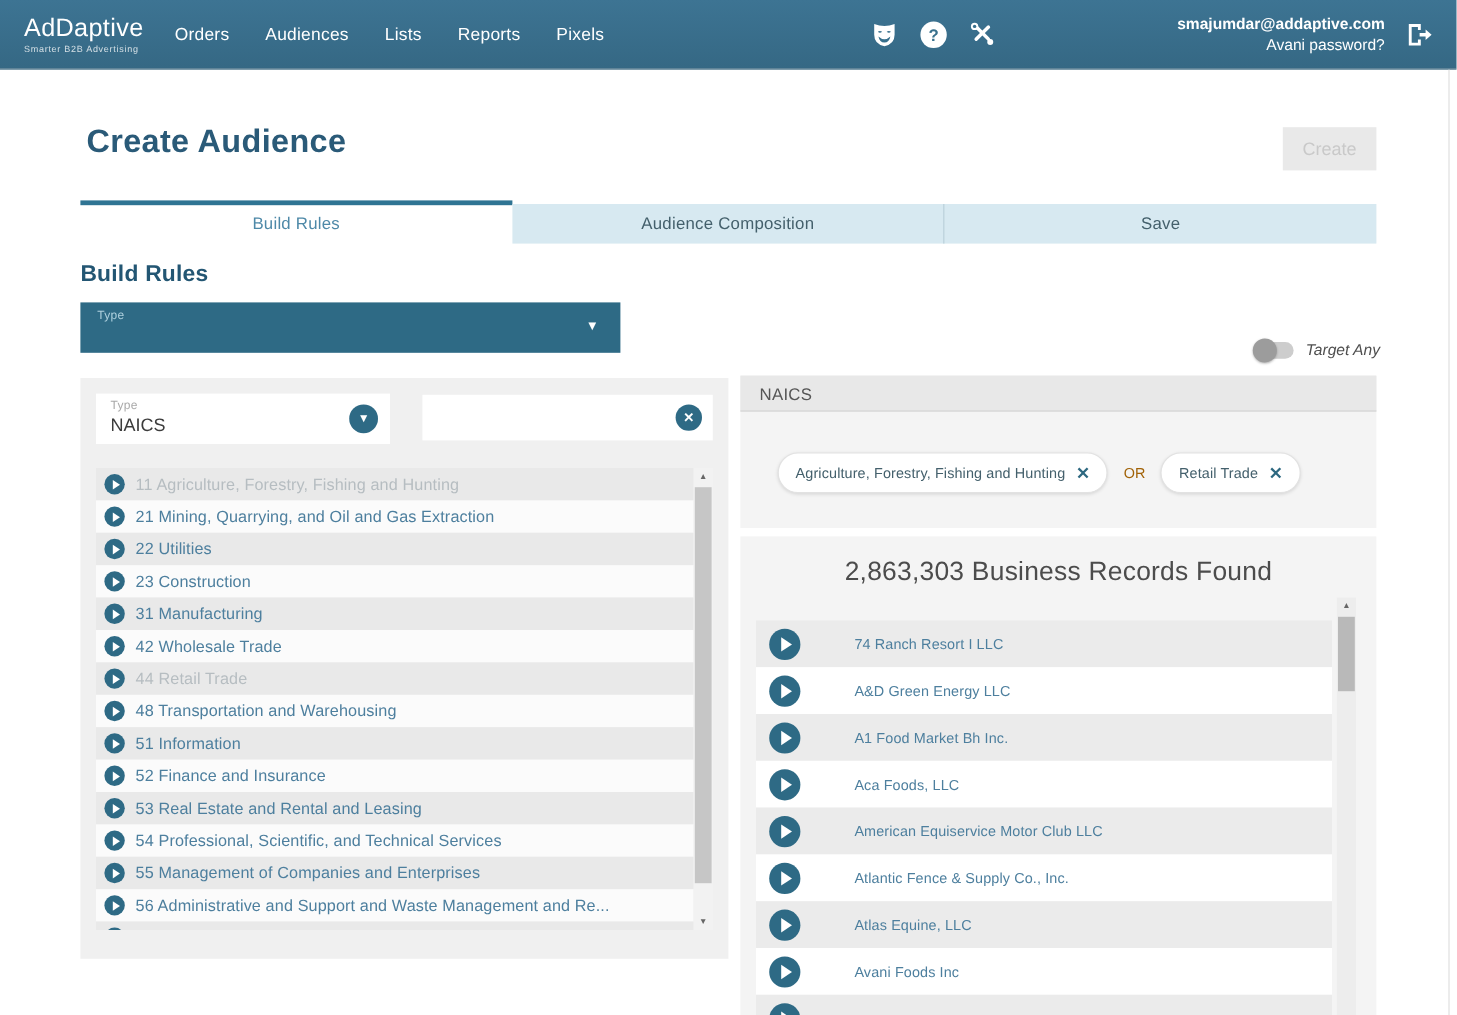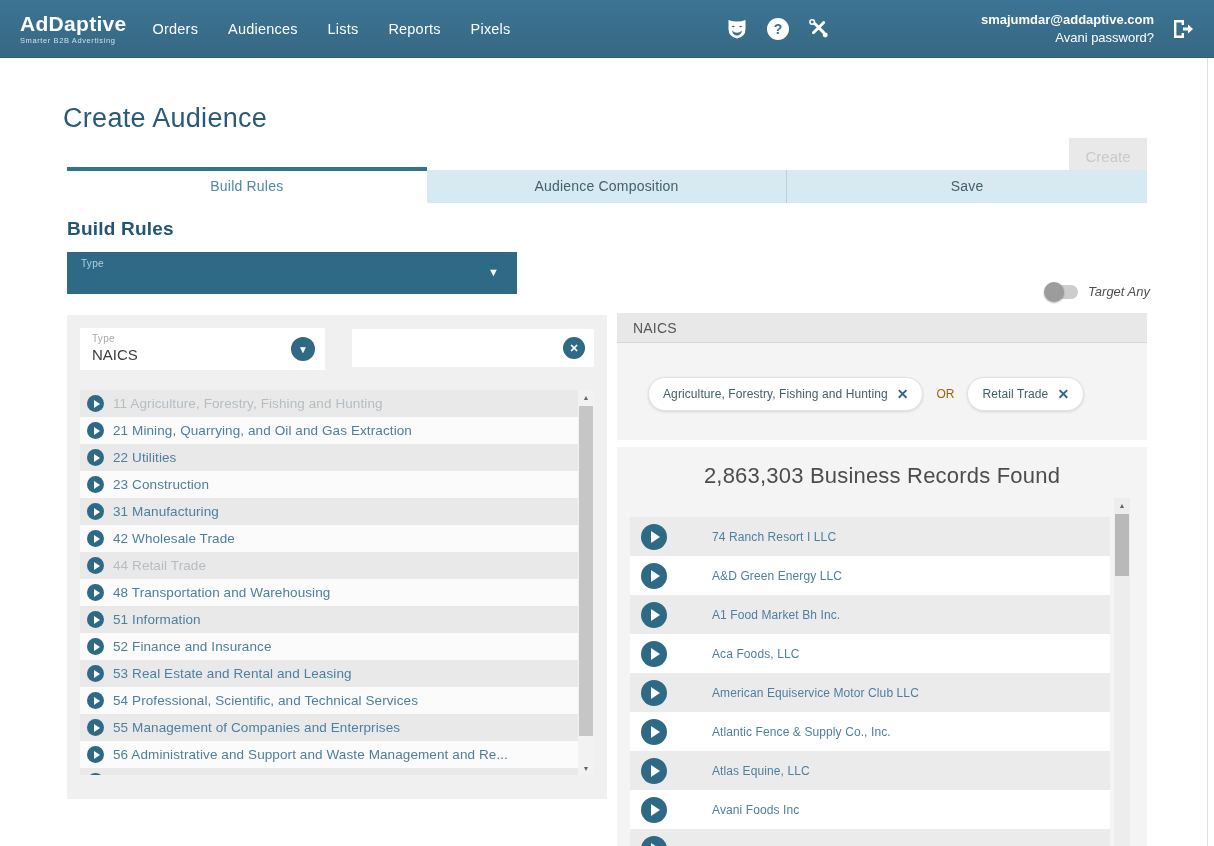--- a/index.html
+++ b/index.html
@@ -5,37 +5,37 @@
   * { margin:0; padding:0; box-sizing:border-box; }
   html,body { width:1214px; height:846px; overflow:hidden; background:#fff;
     font-family:"Liberation Sans", sans-serif; }
   .app { position:relative; width:1214px; height:846px; background:#fff; overflow:hidden; }
 
   
   .navbar { position:absolute; top:0; left:0; width:1214px; height:58px;
     background:linear-gradient(180deg,#3d7493 0%,#356884 100%);
     display:flex; align-items:center; padding:0 20px; border-bottom:1px solid #2c5b74; }
   .brand { display:flex; flex-direction:column; line-height:1; margin-right:26px; }
-  .brand-name { color:#fff; font-size:21px; font-weight:700; letter-spacing:.3px; }
+  .brand-name { color:#fff; font-size:21px; font-weight:400; letter-spacing:.3px; }
   .brand-tag { color:rgba(255,255,255,.78); font-size:7.5px; letter-spacing:.6px; margin-top:3px; }
   .nav-links { display:flex; gap:30px; }
   .nav-link { color:#fff; font-size:14.5px; letter-spacing:.2px; cursor:pointer; }
   .nav-right { margin-left:auto; display:flex; align-items:center; }
   .nav-icons { display:flex; align-items:center; gap:17px; margin-right:150px; }
   .nav-icon { width:24px; height:24px; display:flex; align-items:center; justify-content:center; cursor:pointer; }
   .help-circle { width:22px; height:22px; border-radius:50%; background:#fff; color:#38708d;
     font-size:14px; font-weight:800; display:flex; align-items:center; justify-content:center; }
   .user-block { text-align:right; color:#fff; line-height:1.35; margin-right:16px; }
   .user-email { font-size:13px; font-weight:700; }
   .change-pass { font-size:13px; cursor:pointer; }
 
   
-  .page-title { position:absolute; left:63px; top:103px; font-size:27px; color:#2a5a78; font-weight:400; letter-spacing:.3px; }
+  .page-title { position:absolute; left:72px; top:103px; font-size:27px; color:#2a5a78; font-weight:700; letter-spacing:.3px; }
   .create-btn { position:absolute; right:67px; top:106px; width:78px; height:36px; background:#e9e9e9;
-    color:#c9c9c9; border:none; font-size:15px; font-family:inherit;margin-top:32px; }
+    color:#c9c9c9; border:none; font-size:15px; font-family:inherit; }
 
   
   .tabs { position:absolute; left:67px; top:167px; width:1080px; height:36px; display:flex; }
   .tab { flex:1; text-align:center; font-size:14px; color:#44606c; background:#d7e9f1;
     margin-top:3px; height:33px; line-height:33px; cursor:pointer; letter-spacing:.2px; }
   .tab + .tab { border-left:1px solid #b9cfda; }
   .tab.active { background:#fff; border-top:4px solid #2f7493; margin-top:0; height:36px;
     line-height:30px; color:#4e89a8; border-left:none; }
   .tab.active + .tab { border-left:none; }
 

